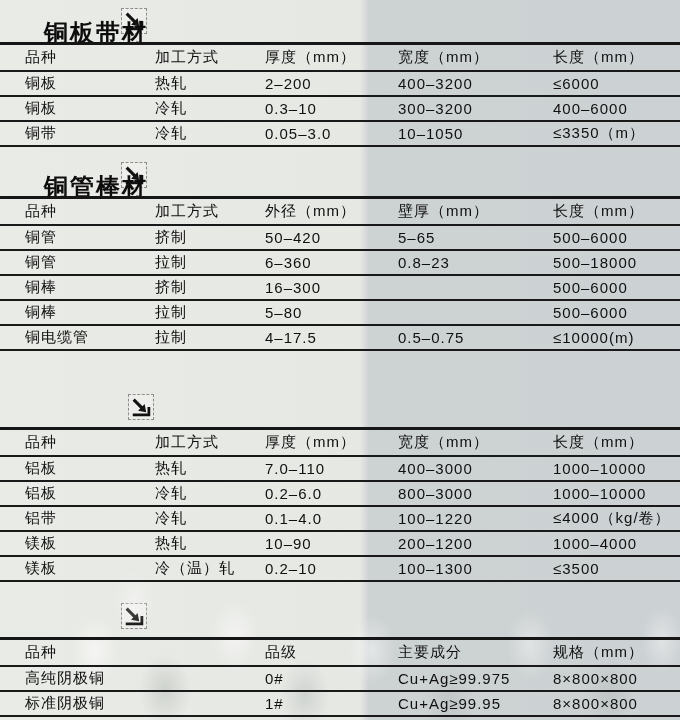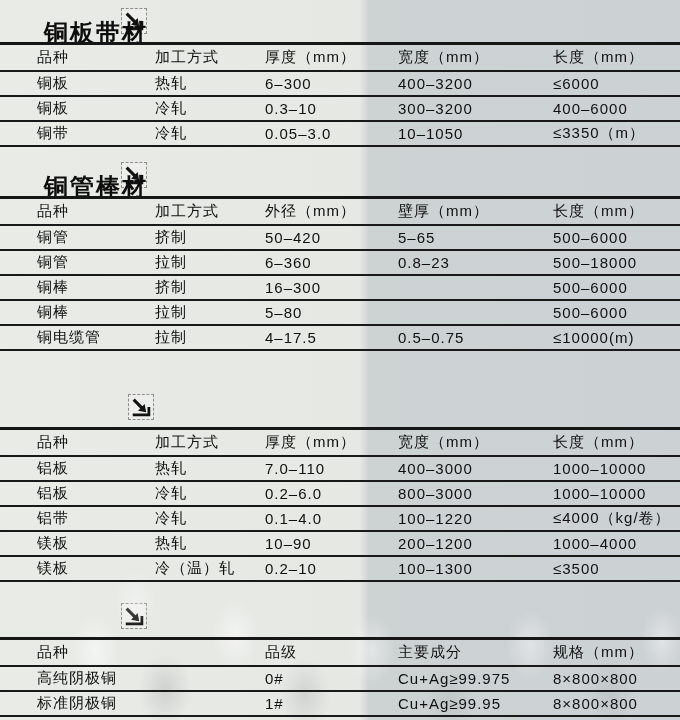--- a/index.html
+++ b/index.html
@@ -40,21 +40,21 @@
     position:absolute;left:0;width:680px;border-collapse:collapse;table-layout:fixed;
     border-top:3px solid #161616;z-index:2;
   }
   .spec-table th,.spec-table td{
     padding:0;margin:0;text-align:left;vertical-align:middle;
     font-size:15px;font-weight:400;letter-spacing:1px;color:#101010;
     border-bottom:2px solid #191919;white-space:nowrap;overflow:hidden;
   }
   .spec-table th{height:25px;}
   .spec-table td{height:23px;}
-  .spec-table th:first-child,.spec-table td:first-child{padding-left:37px;}
+  .spec-table th:first-child,.spec-table td:first-child{padding-left:25px;}
   #t1{top:42px}#t2{top:196px}#t3{top:427px}#t4{top:637px}
   #title1{top:6px}#title2{top:160px}#title3{top:392px}#title4{top:601px}
   #icon1{top:8px}#icon2{top:162px}#icon3{top:394px}#icon4{top:603px}
 </style>
 </head>
 <body>
 
 <div id="page">
 
   <h2 id="title1" class="sec-title">铜板带材</h2>
@@ -79,21 +79,21 @@
         <th>加工方式</th>
         <th>厚度（mm）</th>
         <th>宽度（mm）</th>
         <th>长度（mm）</th>
       </tr>
     </thead>
     <tbody>
       <tr>
         <td>铜板</td>
         <td>热轧</td>
-        <td>6–300</td>
+        <td>2–200</td>
         <td>400–3200</td>
         <td>≤6000</td>
       </tr>
       <tr>
         <td>铜板</td>
         <td>冷轧</td>
         <td>0.3–10</td>
         <td>300–3200</td>
         <td>400–6000</td>
       </tr>

